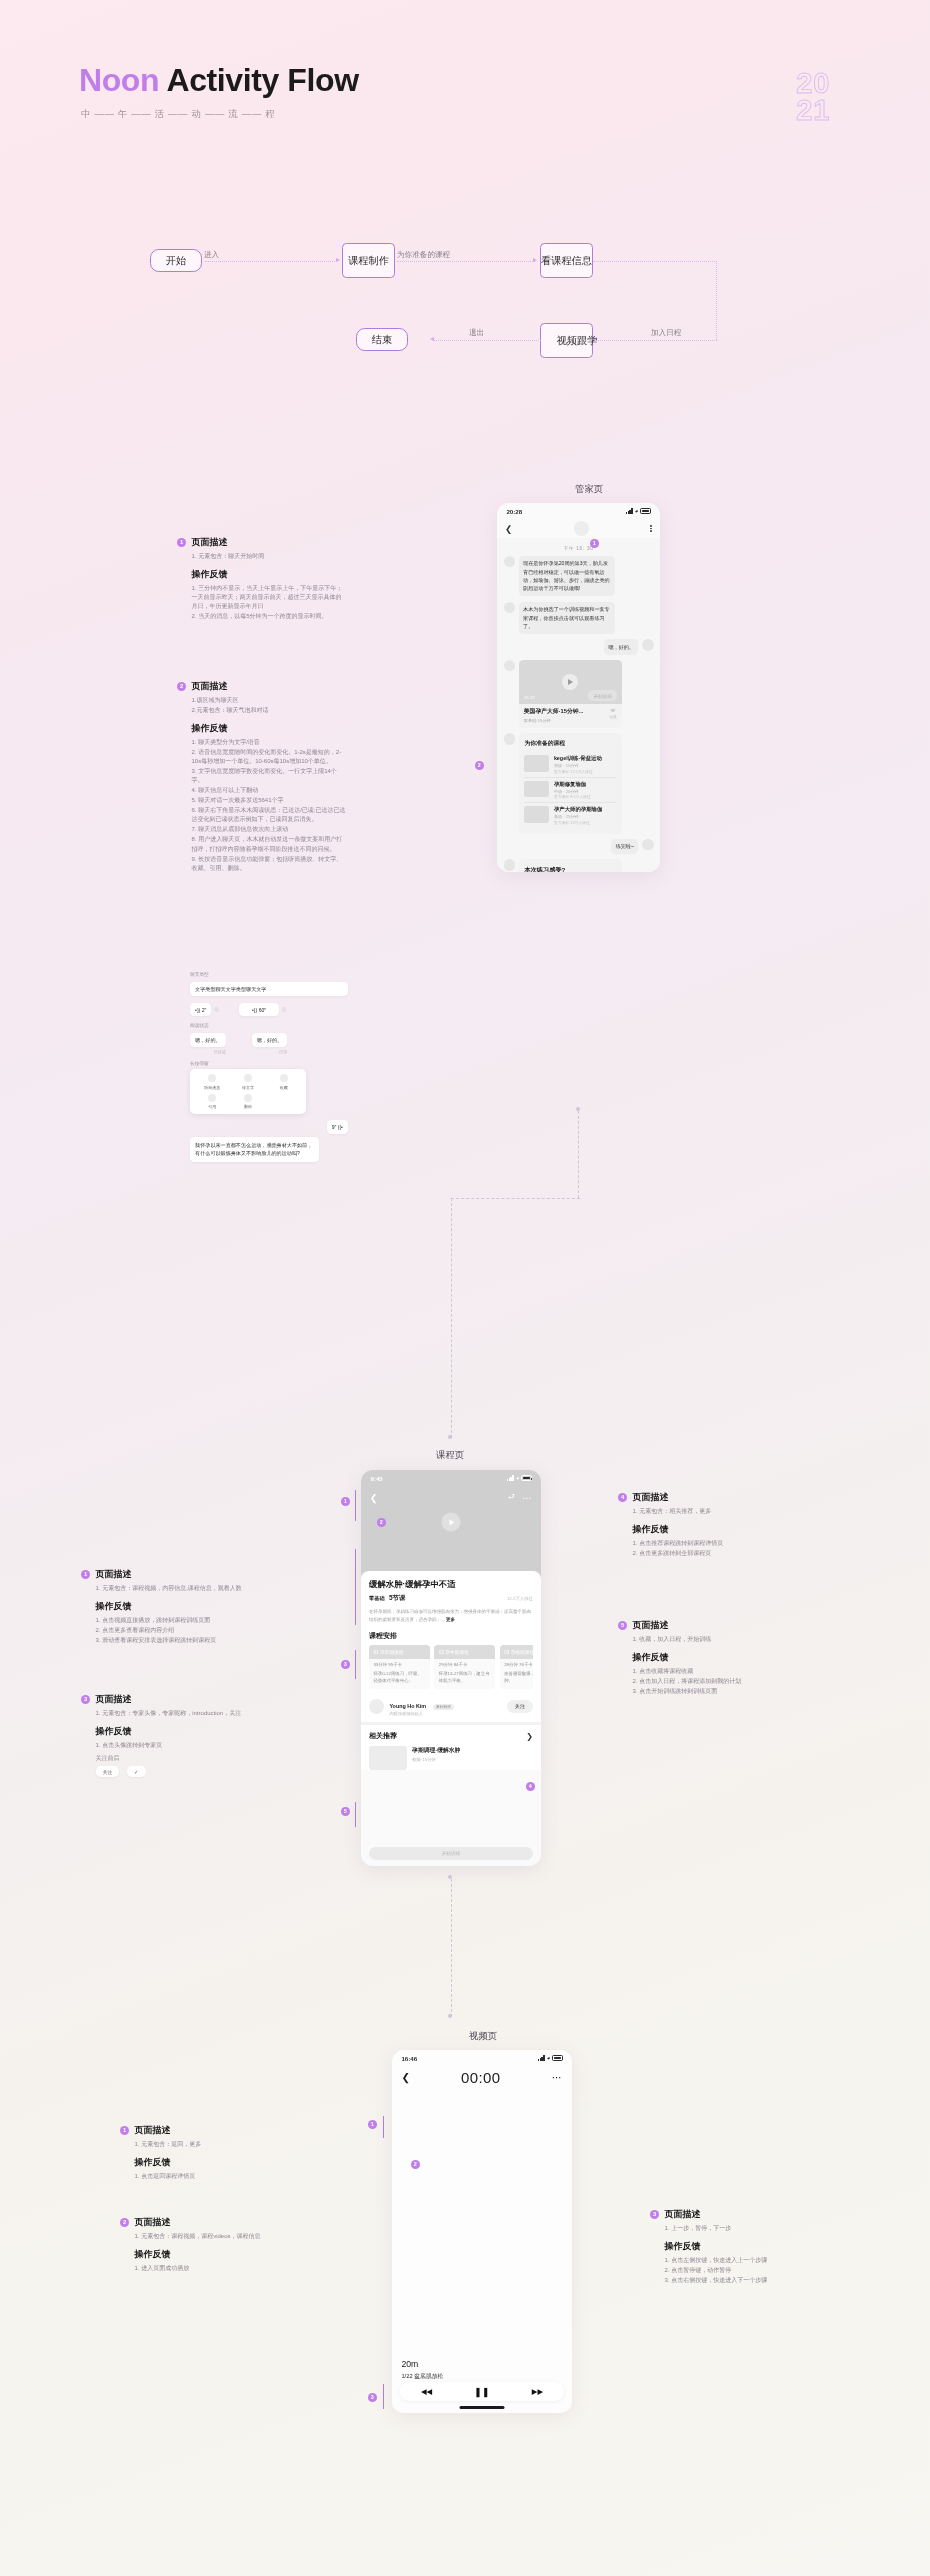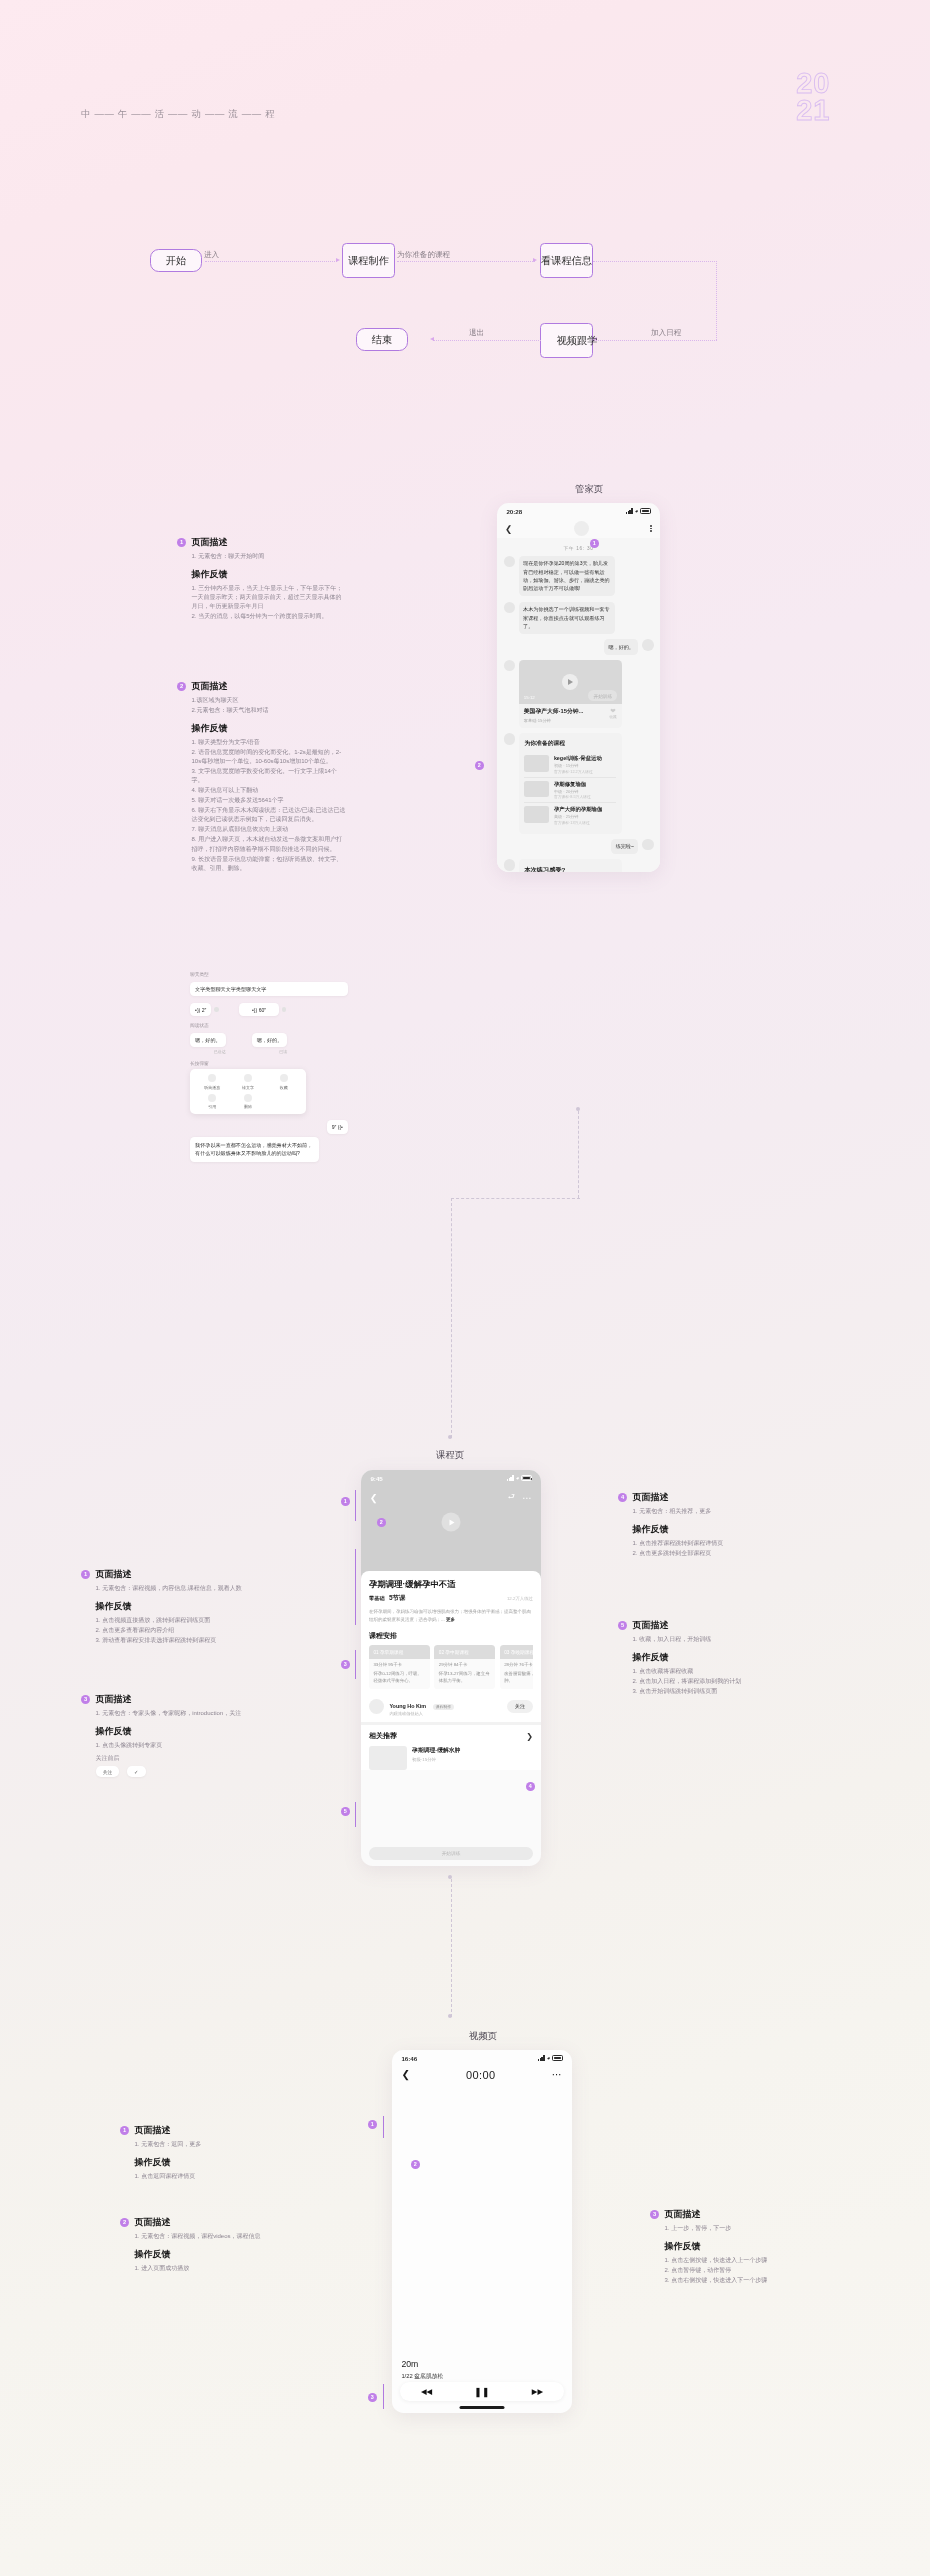--- a/index.html
+++ b/index.html
@@ -260,21 +260,21 @@
     position: absolute; left: 8px; right: 8px; bottom: 6.5px;
     height: 12.4px; background: #eaeaea; border-radius: 6.5px;
     display: flex; align-items: center; justify-content: center;
     font-size: 4.7px; color: #b6b6b6;
   }
   
   .v-nav {
     display: flex; align-items: center; justify-content: space-between;
     padding: 2.9px 9.4px 0;
   }
-  .v-time { font-size: 11px; font-weight: 400; color: #1b1b1b; letter-spacing: 0.4px; }
+  .v-time { font-size: 15px; font-weight: 400; color: #1b1b1b; letter-spacing: 0.4px; }
   .v-foot { position: absolute; left: 9.4px; bottom: 32px; }
   .v-dur { font-size: 8.7px; color: #1b1b1b; font-weight: 400; }
   .v-sub { font-size: 5.8px; color: #2a2a2a; margin-top: 2.9px; }
   .v-ctrl {
     position: absolute; left: 8px; right: 8px; bottom: 12.4px;
     height: 19px; background: #fff; border-radius: 9.4px;
     display: flex; align-items: center; justify-content: space-around;
     box-shadow: 0 0.7px 4.4px rgba(0,0,0,0.06);
   }
   .v-ctrl span { font-size: 7.3px; color: #111; }
@@ -295,20 +295,23 @@
   .conn-h { position: absolute; border-top: 1px dashed #cfc6d6; height: 0; z-index: 1; }
   .conn-dot {
     position: absolute; width: 4.4px; height: 4.4px; border-radius: 50%;
     background: #cfc6d6; z-index: 2;
   }
 </style>
 </head>
 <body>
 
 <div id="header">
+  <div class="title-main">
+    <span class="noon">Noon</span><span> Activity Flow</span>
+  </div>
   <div class="title-sub">中 —— 午 —— 活 —— 动 —— 流 —— 程</div>
   <div class="year-deco">20<br>21</div>
 </div>
 
 <div id="flowchart">
   <div class="fnode term" style="left:150px; top:31px; width:52px; height:23px;">
     <span>开始</span>
   </div>
   <div class="flabel" style="left:204px; top:32px;">进入</div>
   <div class="fline" style="left:205px; top:43px; width:132px;"></div>
@@ -594,21 +597,21 @@
       <span style="font-size:9.4px;">❮</span>
       <span style="display:flex;gap:7.3px;align-items:center;">
         <span style="font-size:8px;">⮐</span>
         <span style="font-size:9.4px;letter-spacing:0.7px;">⋯</span>
       </span>
     </div>
     <div class="hero-play"></div>
   </div>
 
   <div class="sheet">
-    <div class="c-title">孕期调理·缓解孕中不适</div>
+    <div class="c-title">缓解水肿·缓解孕中不适</div>
     <div class="c-metarow">
       <div class="c-meta">
         <span>零基础</span><b>5节课</b>
       </div>
       <div class="c-count">12.2万人练过</div>
     </div>
     <div class="c-desc">
       <span>在怀孕期间，孕妈练习瑜伽可以增强肌肉张力；增强身体的平衡感；提高整个肌肉组织的柔韧度和灵活度；适合孕妈；...</span>
       <b>更多</b>
     </div>

